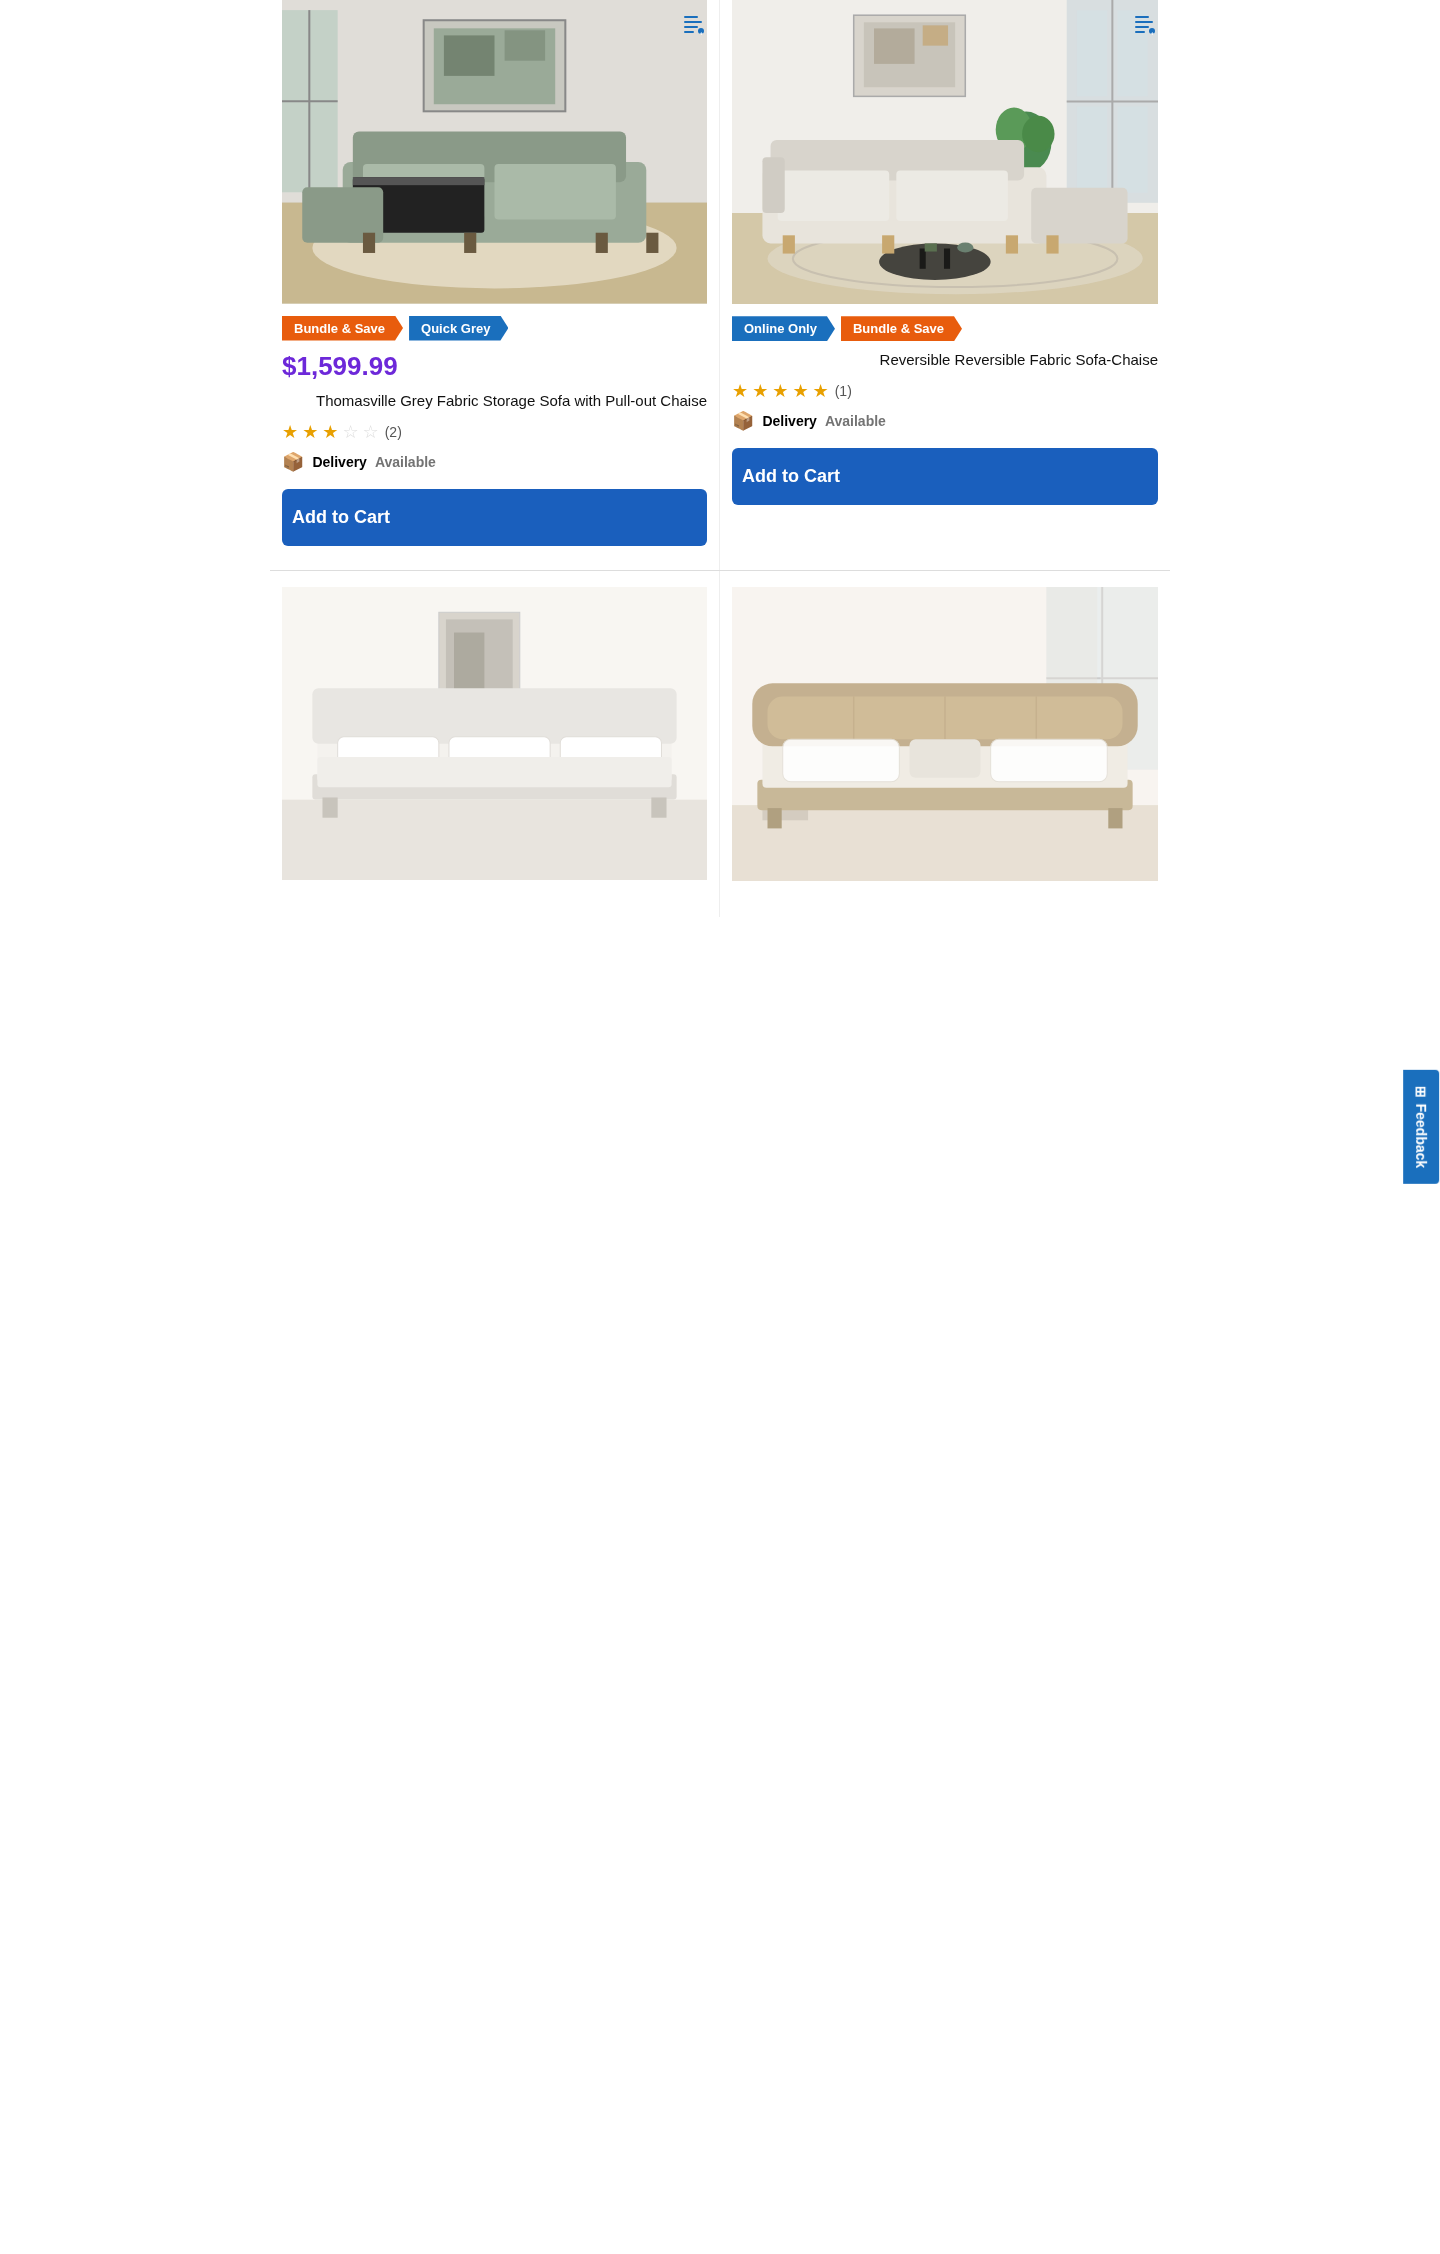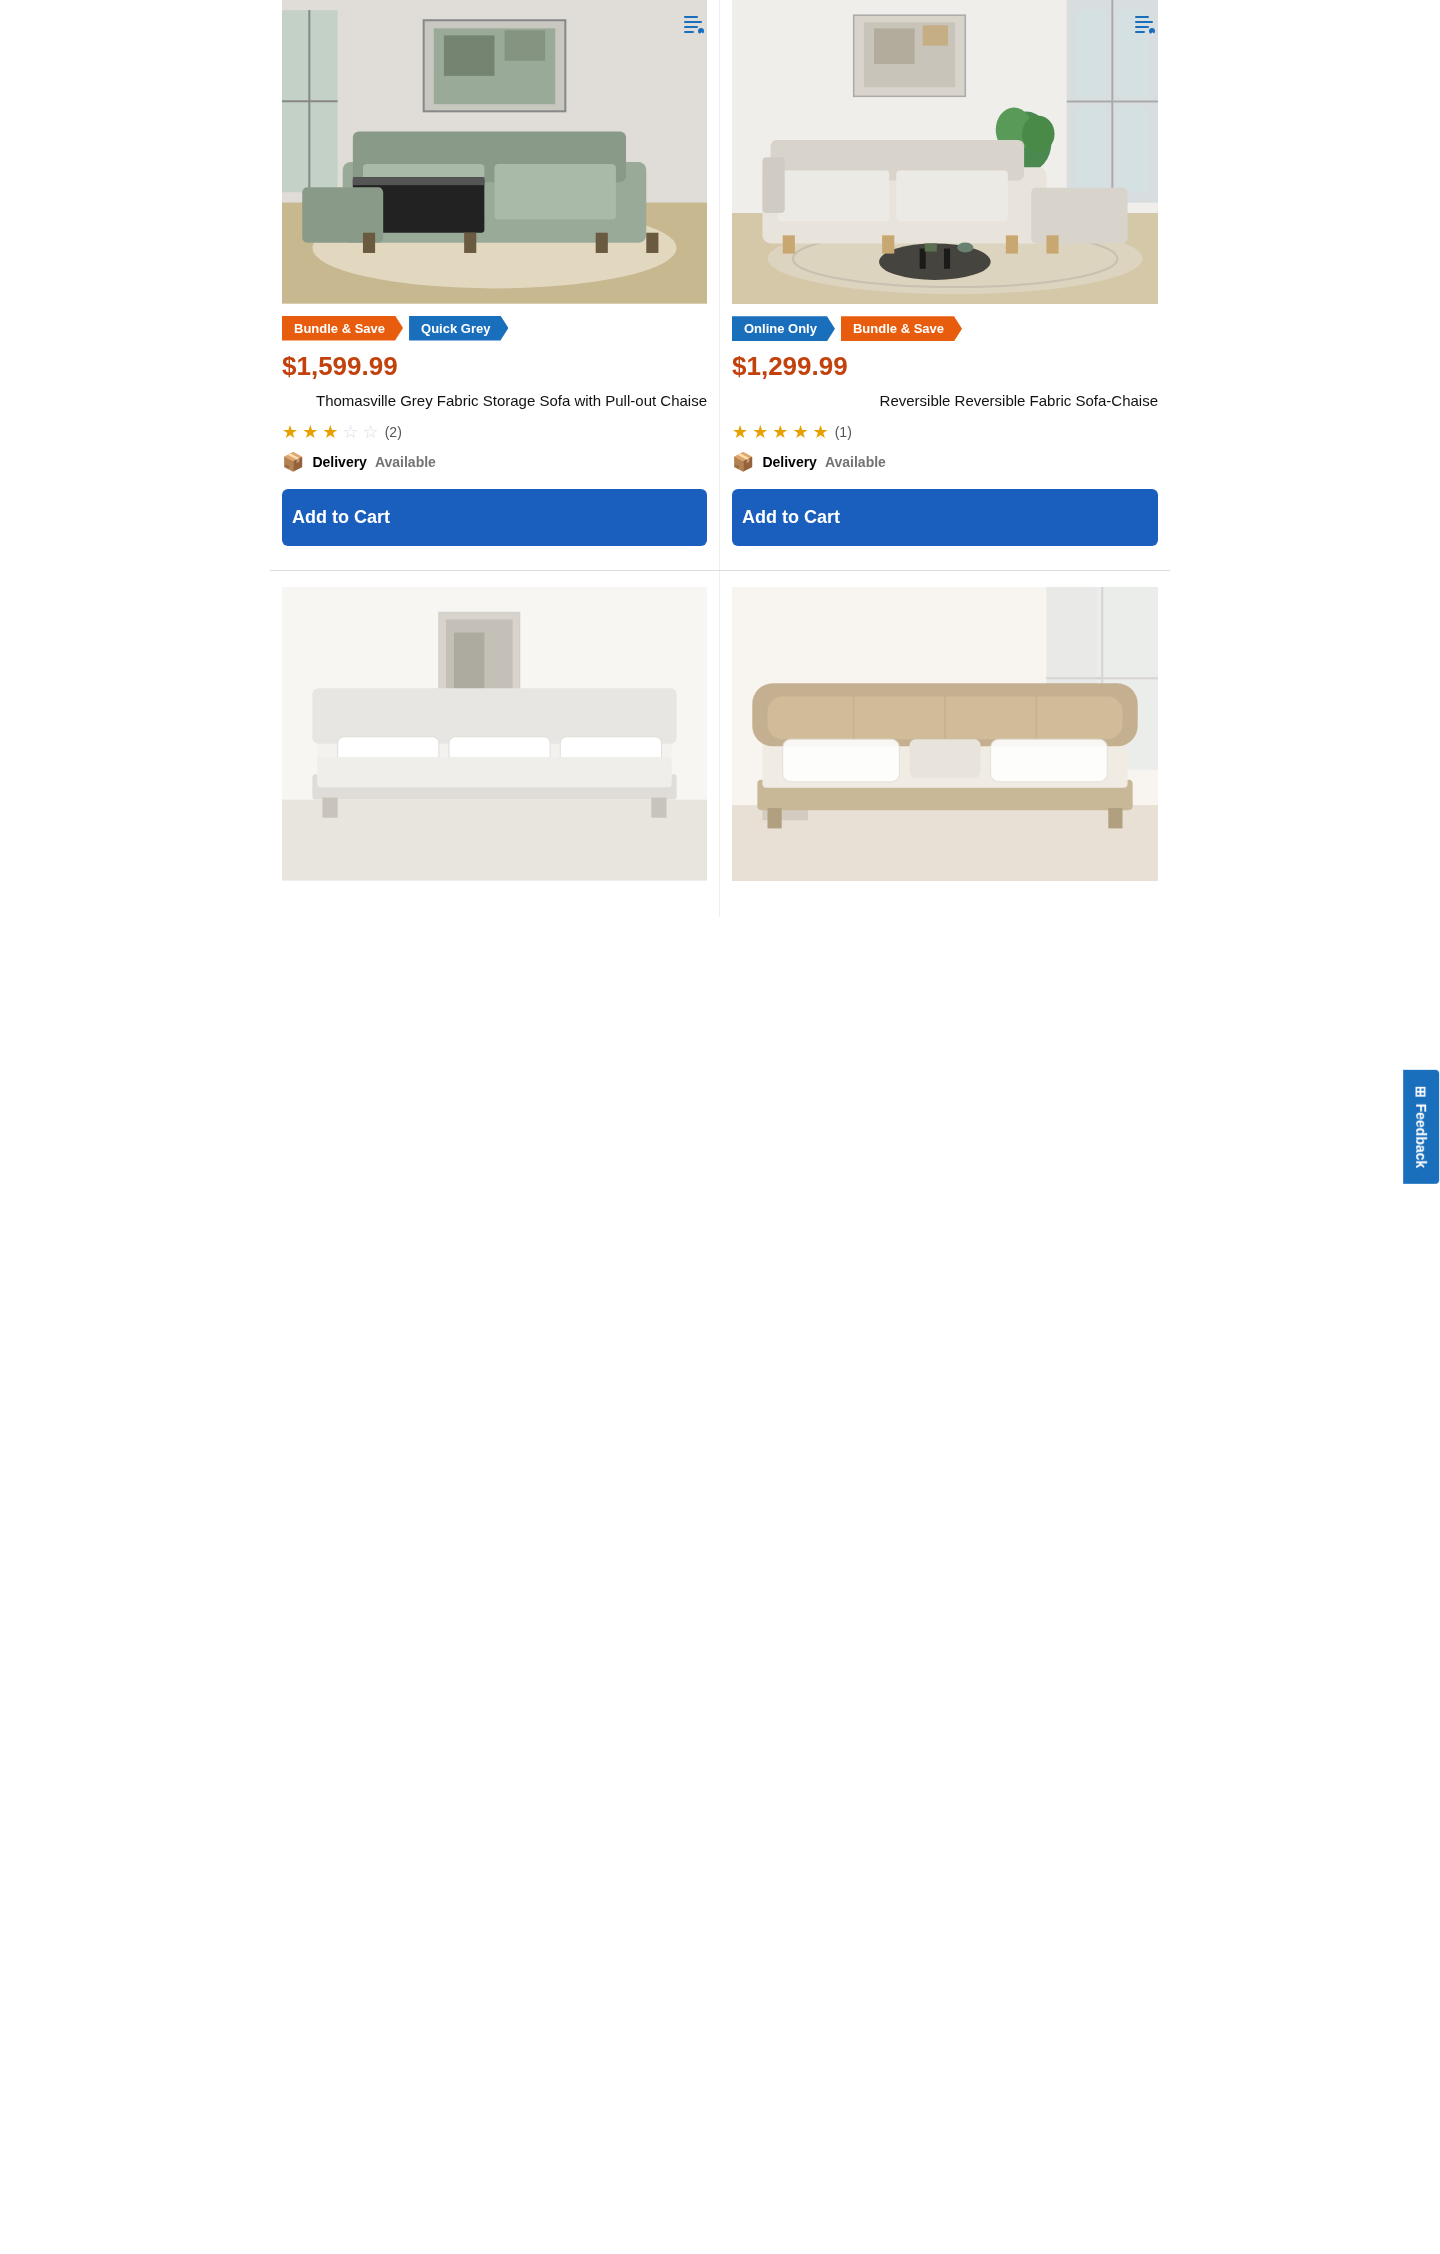--- a/index.html
+++ b/index.html
@@ -56,21 +56,21 @@
       right: 14px;
       top: 12px;
       color: #1a6fbd;
       font-size: 20px;
       cursor: pointer;
     }
 
     .price {
       font-size: 26px;
       font-weight: 700;
-      color: #c2410c;
+      color: #6d28d9;
       margin-top: 10px;
       margin-bottom: 8px;
     }
 
     .product-name {
       font-size: 15px;
       color: #111;
       line-height: 1.4;
       margin-bottom: 10px;
       text-align: right;
@@ -345,21 +345,20 @@
       <svg width="24" height="24" viewBox="0 0 24 24" fill="#1a6fbd" xmlns="http://www.w3.org/2000/svg">
         <rect x="3" y="4" width="14" height="2" rx="1"></rect>
         <rect x="3" y="9" width="18" height="2" rx="1"></rect>
         <rect x="3" y="14" width="14" height="2" rx="1"></rect>
         <rect x="3" y="19" width="10" height="2" rx="1"></rect>
         <circle cx="20" cy="19" r="3" fill="#1a6fbd"></circle>
         <text x="18.5" y="23" font-size="6" fill="white" font-weight="bold">+</text>
       </svg>
     </span>
 
-    <div class="price">$1,299.99</div>
 
     <div class="product-name">Reversible Reversible Fabric Sofa-Chaise</div>
 
     <div class="stars">
       <span class="star filled">★</span>
       <span class="star filled">★</span>
       <span class="star filled">★</span>
       <span class="star filled">★</span>
       <span class="star filled">★</span>
       <span class="review-count">(1)</span>

